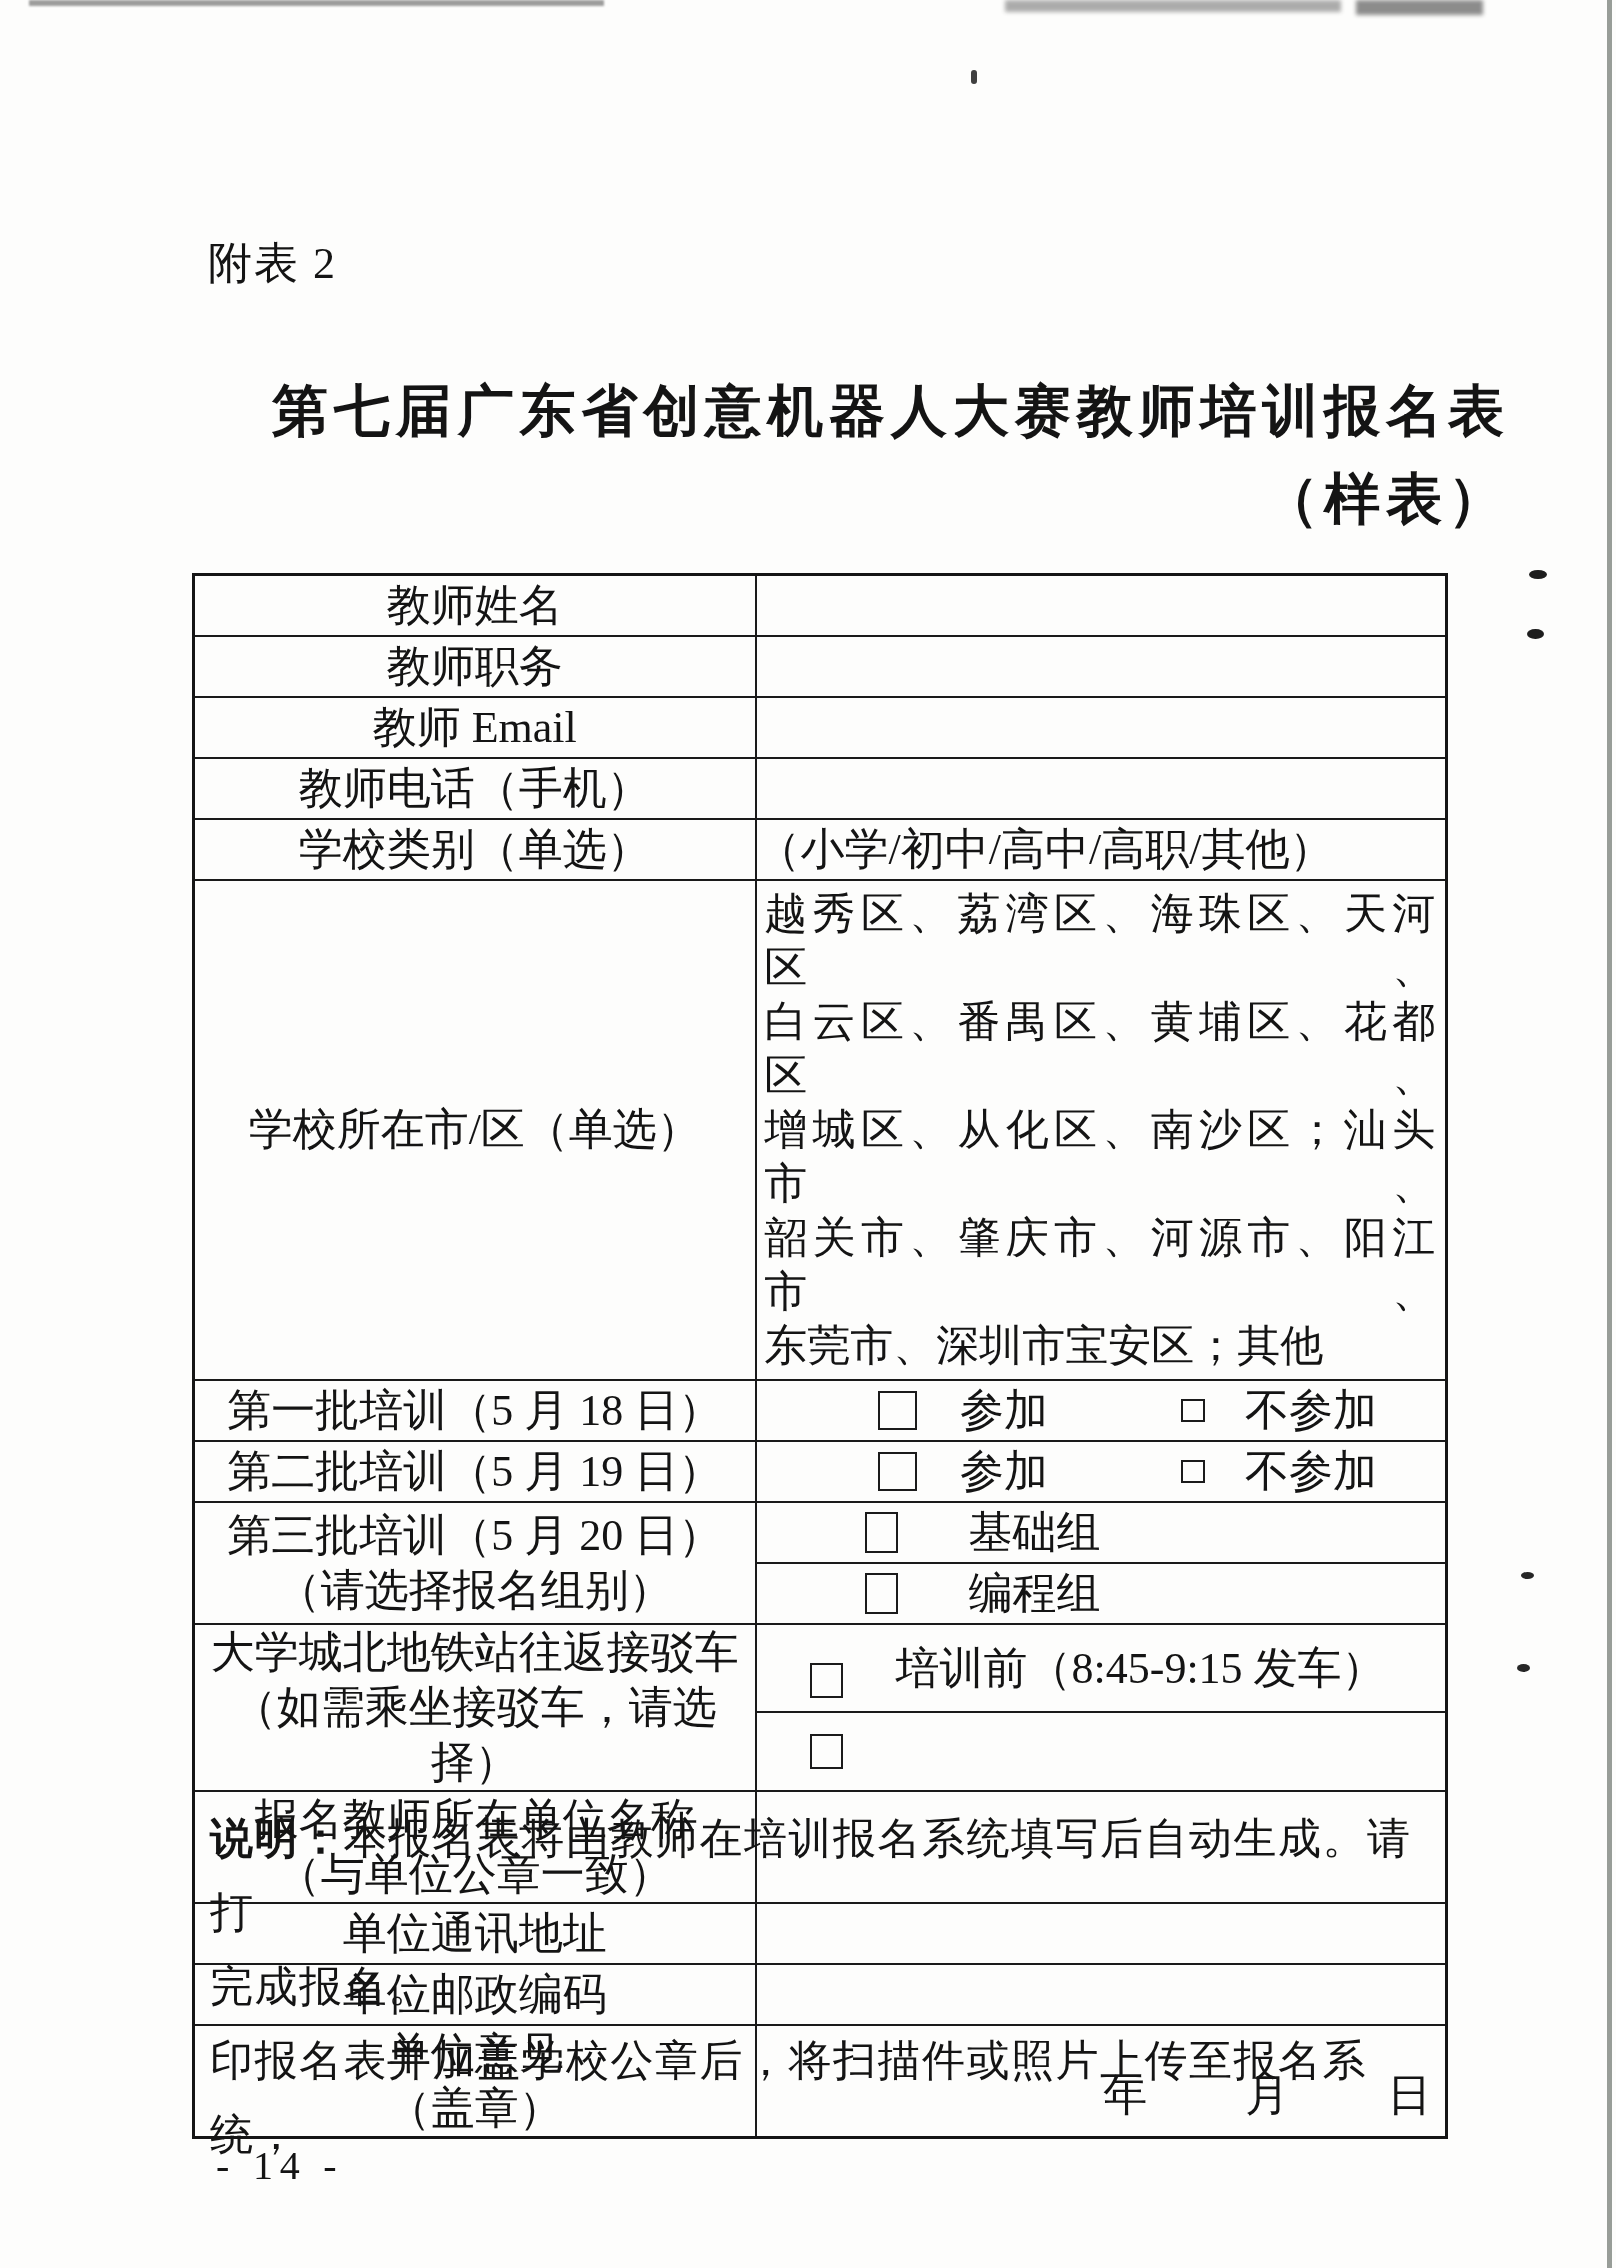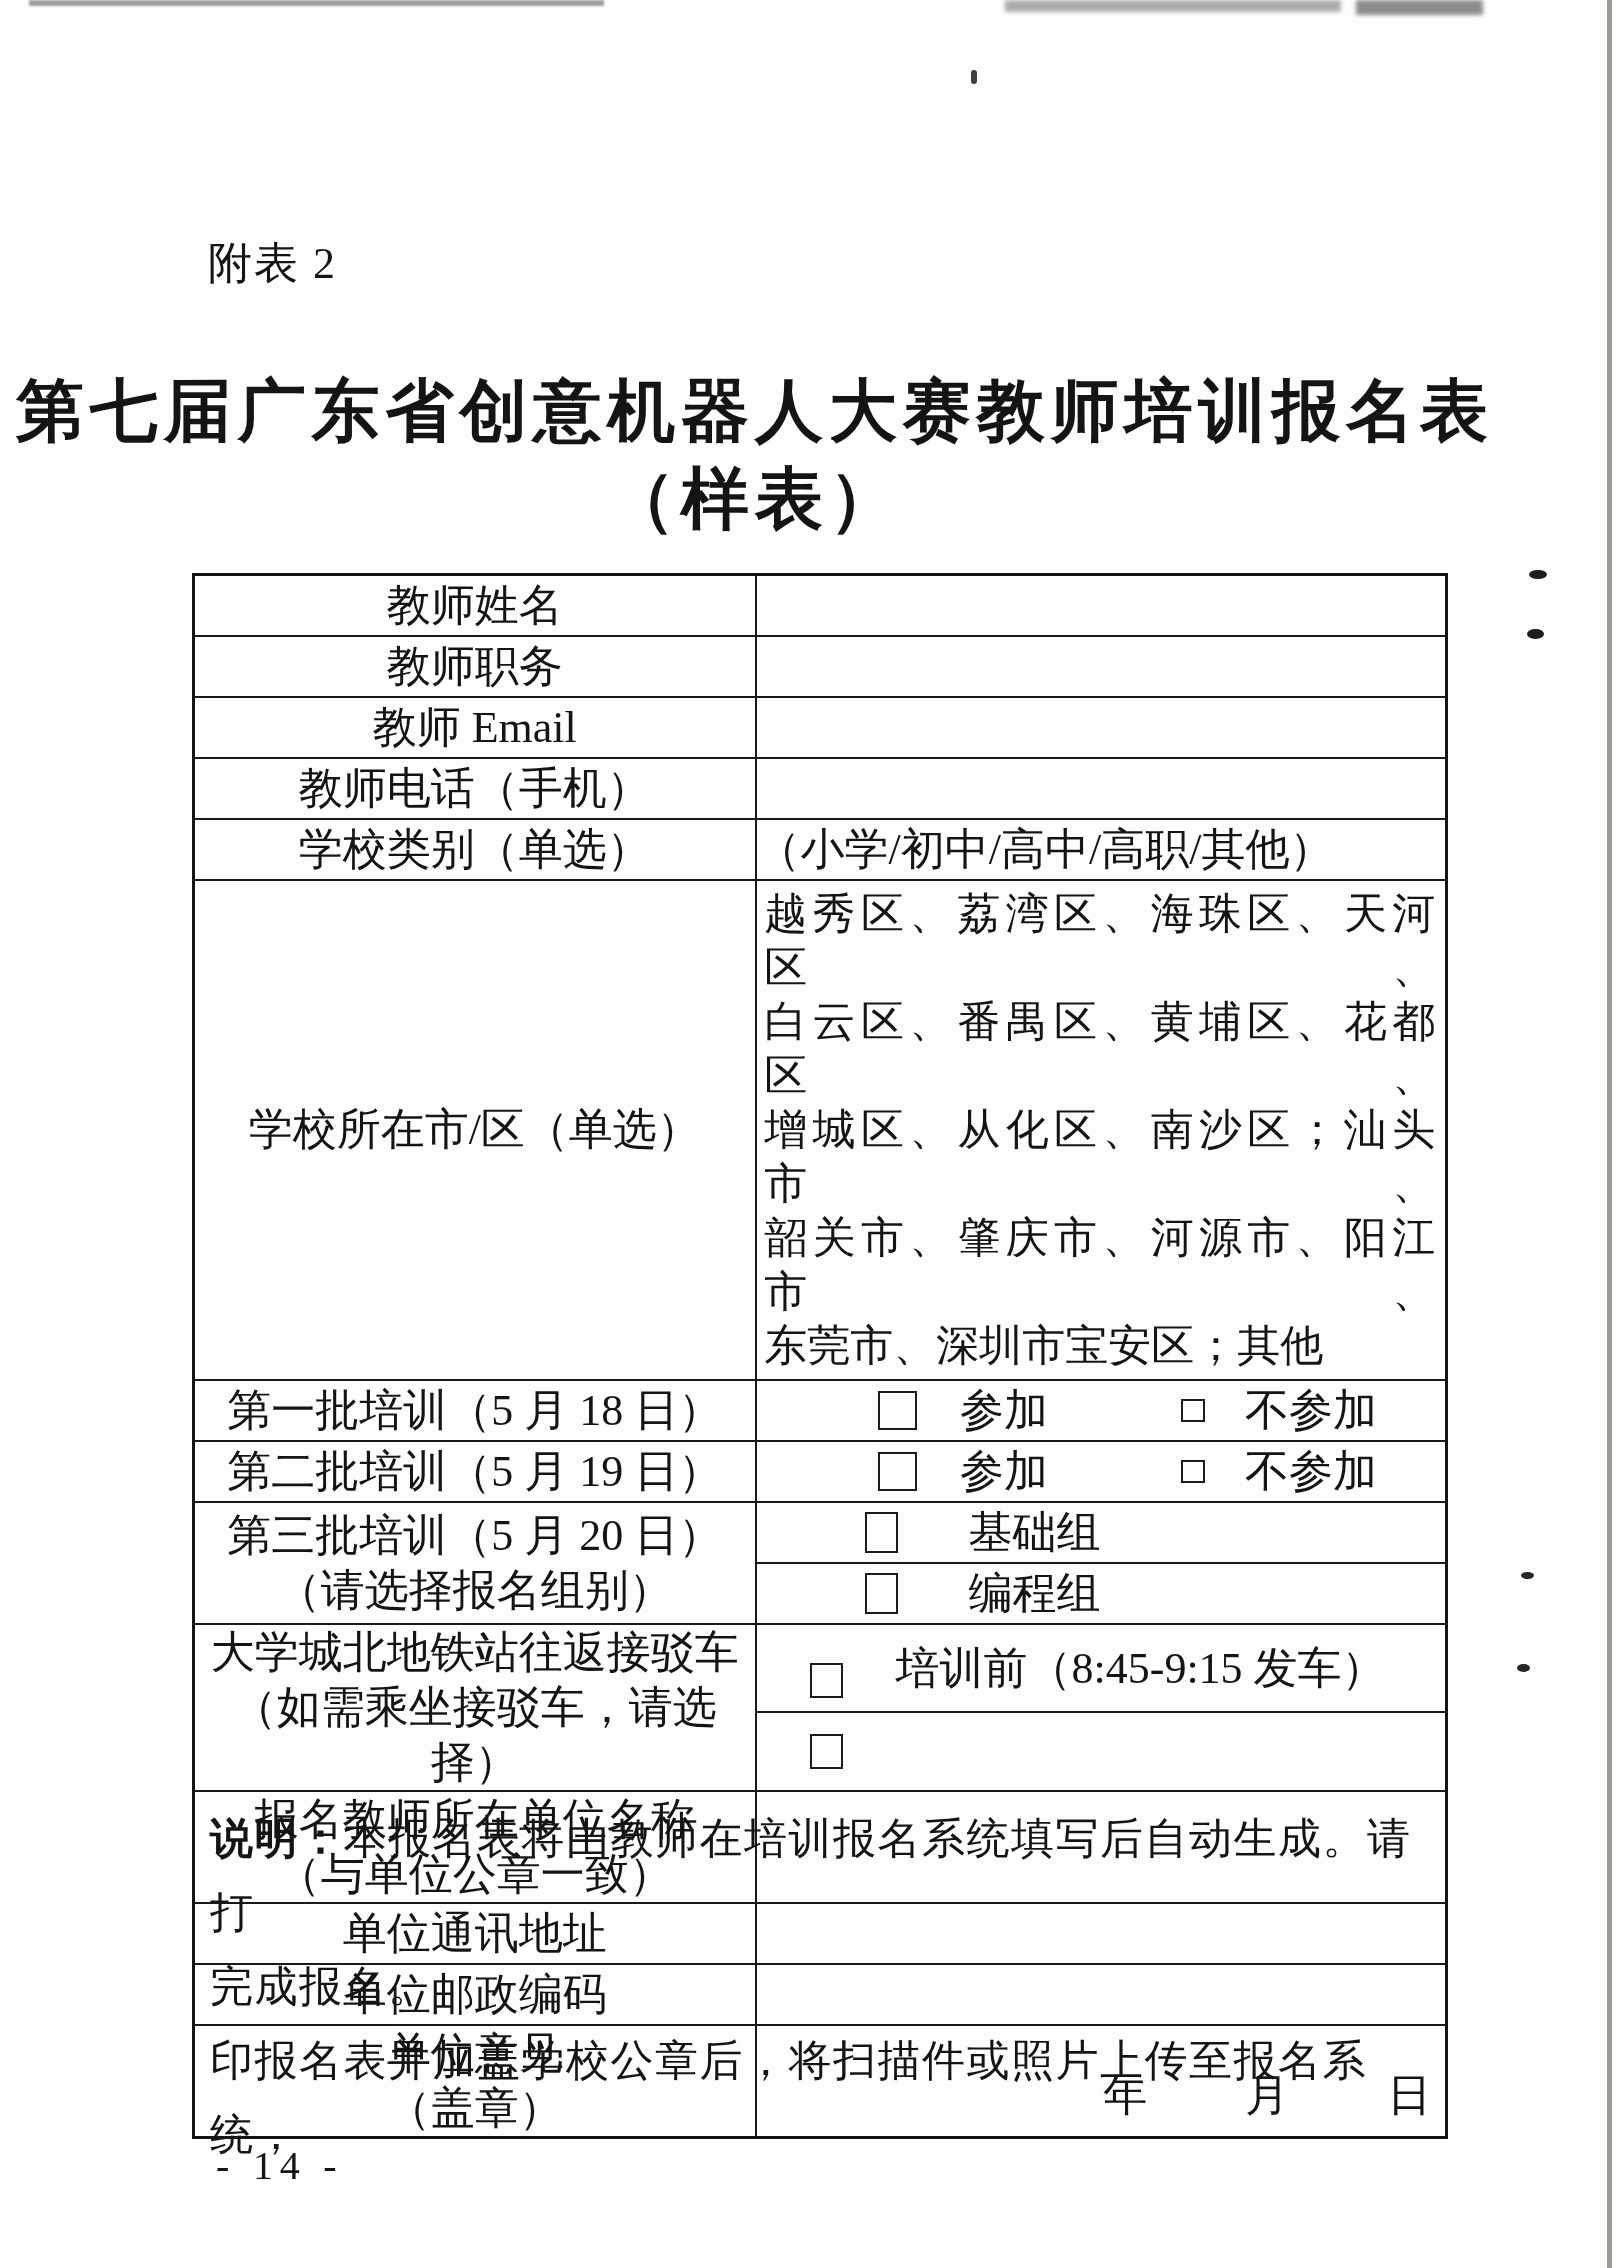--- a/index.html
+++ b/index.html
@@ -25,22 +25,22 @@
   .a-sp4  { left: 1517px; top: 1664px; width: 12.7px; height: 7.8px;  background: #262626; border-radius: 50%; }
   .a-edge { left: 1607px; top: 0; width: 4.9px; height: 2268px; background: #989d98; }
 
   
   .attachment-label {
     position: absolute; left: 208px; top: 234px;
     font-size: 44px; letter-spacing: 2px;
   }
   .doc-title {
     position: absolute; left: 0; top: 367px; width: 1510px;
-    text-align: center; font-weight: bold;
-    font-size: 68px; line-height: 88px; letter-spacing: 5.9px;
+    text-align: right; font-weight: bold;
+    font-size: 56px; line-height: 88px; letter-spacing: 5.9px;
   }
 
   
   table.form-table {
     position: absolute; left: 192px; top: 573px;
     width: 1253px; table-layout: fixed;
     border-collapse: collapse;
     border: 3.4px solid #151515;
     font-size: 44px;
   }

